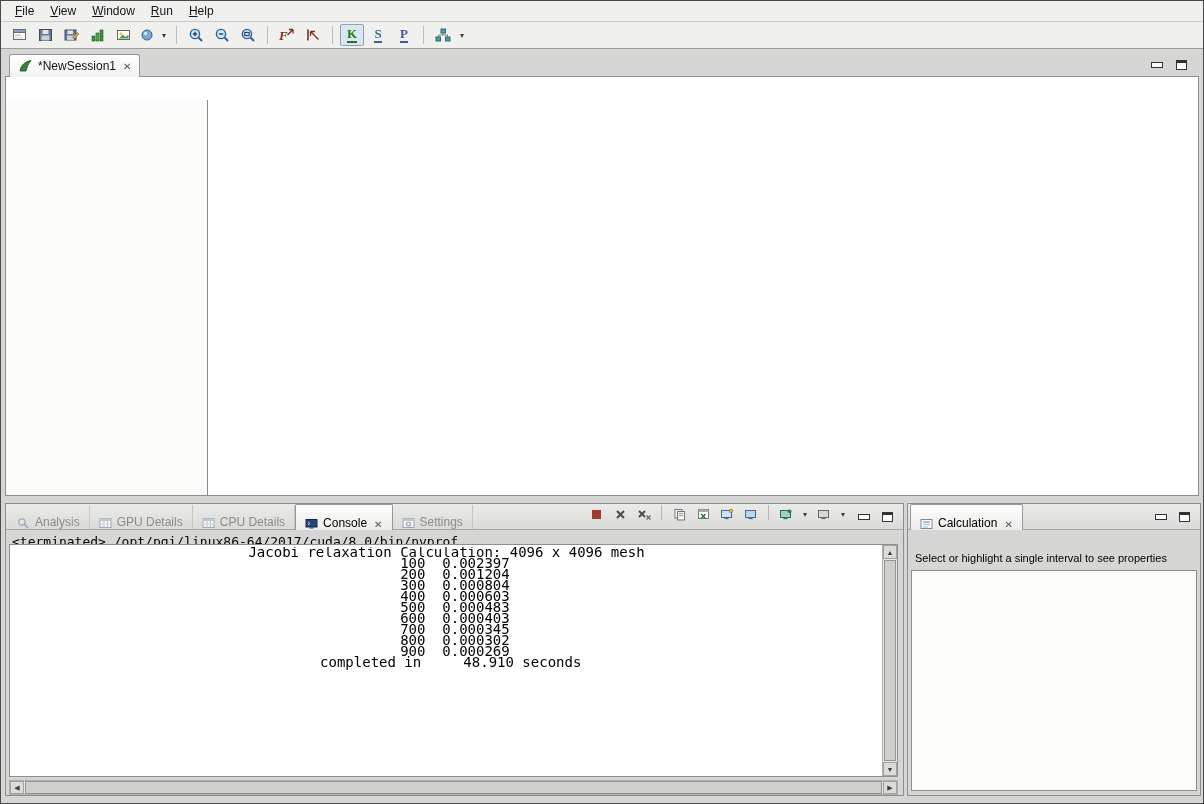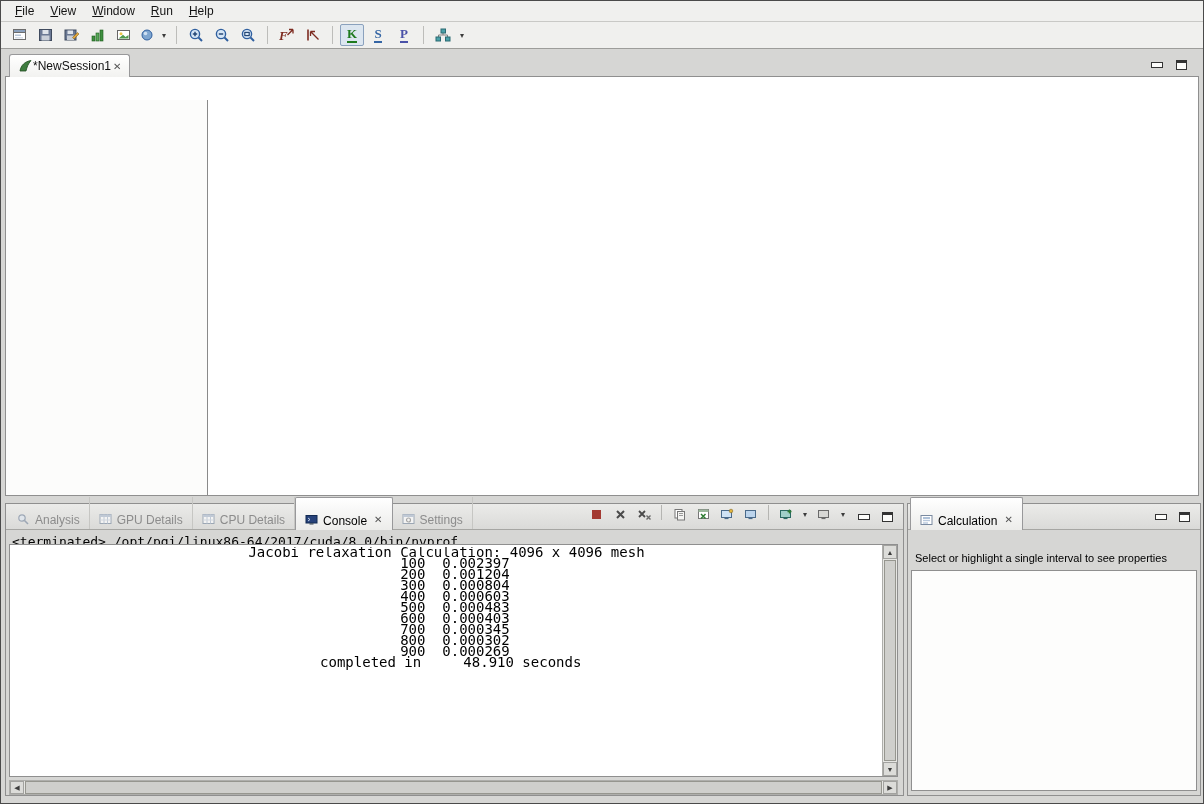--- a/index.html
+++ b/index.html
@@ -26,21 +26,21 @@
   .kspl { font-family:"Liberation Serif", serif; font-weight:bold; font-size:13px; line-height:12px; display:inline-block; }
   .kspl .bar { display:block; height:2px; margin-top:1px; }
   .k-green { color:#1e7a1e; } .k-green .bar { background:#1e7a1e; }
   .s-blue  { color:#3465a4; } .s-blue  .bar { background:#3465a4; }
   .p-blue  { color:#4a52a8; } .p-blue  .bar { background:#4a52a8; }
 
   
   .main-area { position:absolute; top:48px; left:0; right:0; height:450px; }
   .editor-tab { position:absolute; top:5px; left:8px; height:23px; z-index:3;
                 background:linear-gradient(#ffffff,#f2f2f0); border:1px solid #98989a; border-bottom:none;
-                border-radius:3px 3px 0 0; display:flex; align-items:center; padding:0 8px; font-size:12px; color:#111; }
+                border-radius:3px 3px 0 0; display:flex; align-items:center; gap:5px; padding:0 8px; font-size:12px; color:#111; }
   .tab-close { font-size:10px; color:#555; margin-left:2px; }
   .winbtns { display:flex; gap:14px; align-items:center; }
   .editor-winbtns { position:absolute; top:11px; right:16px; }
   .ico-minimize { width:11px; height:10px; position:relative; }
   .ico-minimize::after { content:""; position:absolute; left:0; top:2px; width:10px; height:4px;
                          border:1px solid #333; background:#fcfcfa; }
   .ico-maximize { width:11px; height:10px; border:1px solid #333; border-top-width:3px; background:#fcfcfa; }
   .editor-panel { position:absolute; top:27px; left:4px; right:4px; bottom:3px; background:#ffffff; border:1px solid #8f8f8f; }
 
   .ruler { position:absolute; top:0; left:0; right:0; height:23px; background:#ececea; border-bottom:1px solid #8a8a8a; }
@@ -57,21 +57,21 @@
   .timeline-canvas { position:absolute; top:23px; left:203px; right:0; bottom:0; background:#ffffff; }
 
   
   .panel { position:absolute; background:#d6d6d4; border:1px solid #8f8f8f; }
   .console-panel { left:4px; top:502px; width:899px; height:293px; }
   .props-panel { left:906px; top:502px; width:294px; height:293px; }
 
   .panel-tabbar { position:absolute; top:0; left:0; right:0; height:26px;
                   background:linear-gradient(#ebebе9,#dadad8); background:linear-gradient(#ebebe9,#dadad8);
                   border-bottom:1px solid #a6a6a3; display:flex; align-items:flex-end; padding-left:2px; }
-  .ptab { display:flex; align-items:flex-start; gap:5px; padding:16px 9px; height:24px; font-size:12px; color:#8c8c8c;
+  .ptab { display:flex; align-items:flex-end; gap:5px; padding:0 9px; height:24px; font-size:12px; color:#8c8c8c;
           border-right:1px solid #c6c6c3;margin-top:8px; }
   .ptab .tabicon { opacity:.65; }
   .ptab.active { background:linear-gradient(#ffffff,#ececea); border:1px solid #98989a; border-bottom:none;
                  border-radius:2px 2px 0 0; height:26px; margin-bottom:-1px; color:#000; }
   .ptab.active .tabicon { opacity:1; }
 
   .ctoolbar { margin-left:auto; display:flex; align-items:center; gap:4px; padding:0 6px 5px 0; }
   .cbtn { width:20px; height:17px; display:flex; align-items:center; justify-content:center; border:1px solid transparent; }
   .csep { width:1px; height:15px; background:#b5b5b2; margin:0 3px 4px 3px; }
   .panel-winbtns { display:flex; gap:13px; align-items:center; padding:0 10px 7px 4px; }

